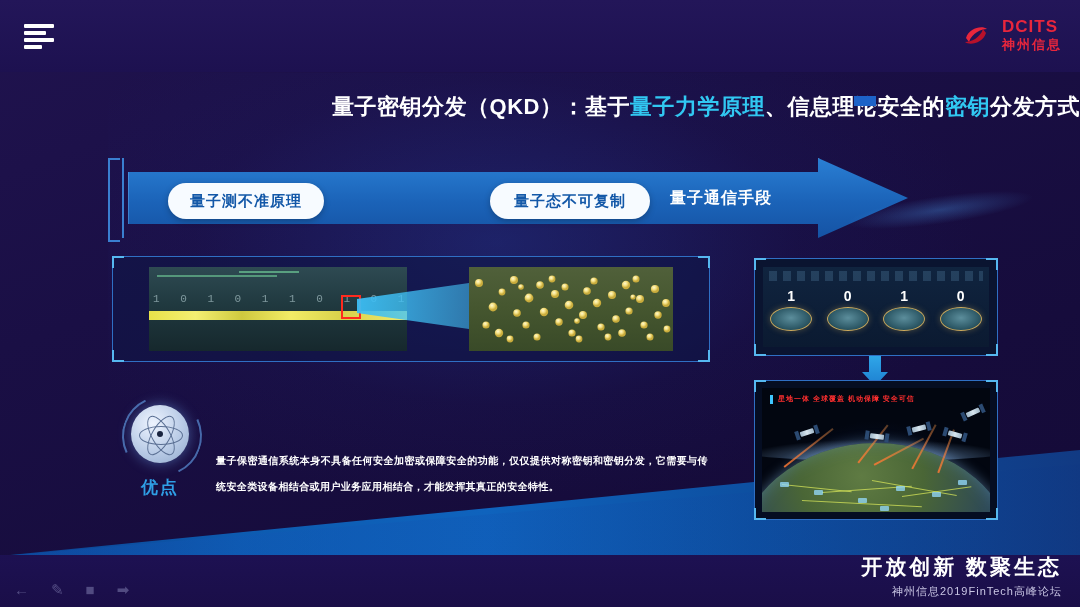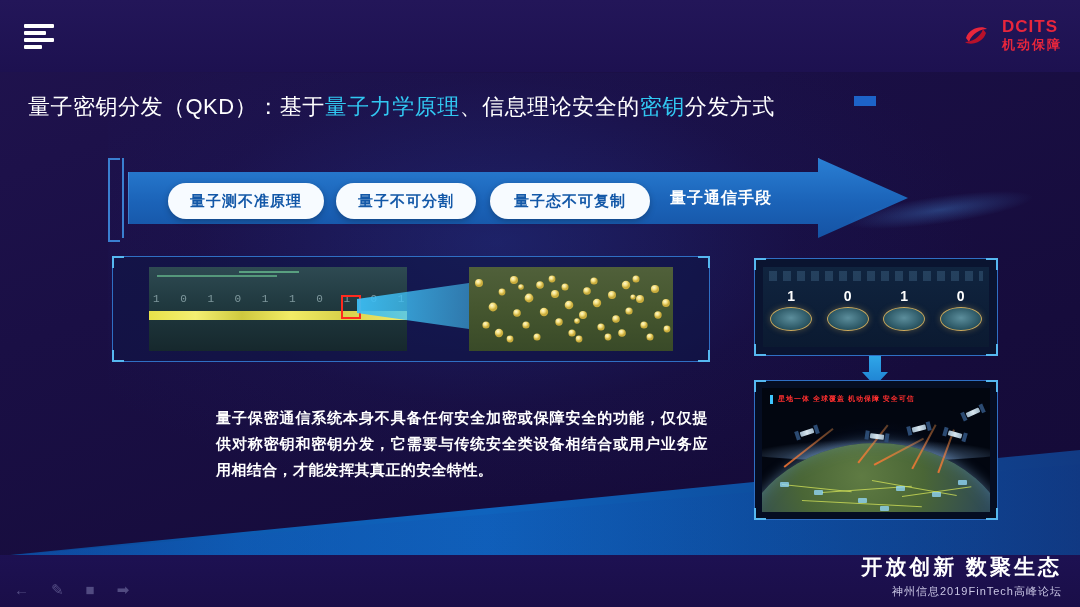--- a/index.html
+++ b/index.html
@@ -36,22 +36,22 @@
   .title-mark i:nth-child(4){top:21px;width:18px;}
   .page-title{position:absolute;left:38px;top:14px;color:#fff;font-size:34px;font-weight:bold;letter-spacing:2px;}
 
   .logo{position:absolute;right:18px;top:18px;display:flex;align-items:center;gap:7px;}
   .logo-mark{width:26px;height:26px;position:relative;}
   .logo-text{display:flex;flex-direction:column;line-height:1;margin-left:6px;}
   .logo-en{color:#e8263c;font-size:17px;font-weight:bold;letter-spacing:1px;}
   .logo-cn{color:#e8263c;font-size:13px;font-weight:bold;letter-spacing:2px;margin-top:3px;}
 
   
-  .subtitle{position:absolute;left:0;right:0;top:92px;text-align:left;
-    font-size:22px;font-weight:normal;color:#fff;letter-spacing:.5px;padding-left:28px;}
+  .subtitle{position:absolute;left:0;right:0;top:92px;text-align:right;
+    font-size:22px;font-weight:bold;color:#fff;letter-spacing:.5px;padding-left:28px;}
   .subtitle .hl{color:#31c8f2;}
 
   
   .band-wrap{position:absolute;left:108px;top:152px;width:800px;height:92px;}
   .band-tail{position:absolute;left:0;top:6px;width:10px;height:80px;
     border-left:2px solid #3a7fd0;border-top:2px solid #3a7fd0;border-bottom:2px solid #3a7fd0;}
   .band-tail2{position:absolute;left:14px;top:6px;width:0;height:80px;border-left:2px solid #3a7fd0;}
   .band-arrow{position:absolute;left:20px;top:6px;width:780px;height:80px;
     background:linear-gradient(180deg,#2a7fd4 0%,#1b63b8 55%,#1553a4 100%);
     clip-path:polygon(0 14px,690px 14px,690px 0,780px 40px,690px 80px,690px 66px,0 66px);}
@@ -141,21 +141,21 @@
     background:radial-gradient(circle at 38% 32%,#eef4ff 0%,#b9cbe6 55%,#8fa8cc 100%);
     box-shadow:0 0 14px rgba(120,180,255,.45);}
   .orb{position:absolute;left:50%;top:50%;width:42px;height:17px;margin-left:-21px;margin-top:-8.5px;
     border:1.6px solid #5a6f93;border-radius:50%;}
   .nucleus{position:absolute;left:50%;top:50%;width:6px;height:6px;margin:-3px 0 0 -3px;border-radius:50%;background:#1a2540;}
   .atom-label{position:absolute;left:0;top:80px;width:76px;text-align:center;
     color:#2f9fe6;font-size:17px;font-weight:bold;letter-spacing:2px;}
 
   
   .lead{position:absolute;left:216px;top:392px;color:#2fb3ef;font-size:19px;font-weight:bold;letter-spacing:1px;}
-  .body{position:absolute;left:216px;top:405px;width:492px;color:#fff;font-size:15px;font-weight:bold;
+  .body{position:absolute;left:216px;top:448px;width:492px;color:#fff;font-size:10px;font-weight:bold;
     line-height:26px;letter-spacing:.4px;text-align:justify;}
 
   
   .foot-main{position:absolute;right:18px;bottom:26px;color:#fff;font-size:21px;font-weight:bold;letter-spacing:3px;}
   .foot-sub{position:absolute;right:18px;bottom:8px;color:#c9c6e4;font-size:11px;letter-spacing:1px;}
   .tools{position:absolute;left:14px;bottom:10px;display:flex;gap:22px;align-items:center;opacity:.30;}
   .tools span{color:#cfd4ff;font-size:15px;line-height:1;}
 </style>
 </head>
 <body>
@@ -178,35 +178,34 @@
 
   <div class="logo">
     <div class="logo-mark">
       <svg width="26" height="26" viewBox="0 0 26 26">
         <path d="M3 16 C6 6,19 3,24 7 C18 7,9 11,6 20 Z" fill="#e8263c"></path>
         <path d="M23 11 C20 21,7 24,2 20 C8 20,17 16,20 7 Z" fill="#b8112a"></path>
       </svg>
     </div>
     <div class="logo-text">
       <span class="logo-en">DCITS</span>
-      <span class="logo-cn">机动保障</span>
+      <span class="logo-cn">神州信息</span>
     </div>
   </div>
 
   <div class="subtitle">
     <span>量子密钥分发（QKD）：基于</span><span class="hl">量子力学原理</span><span>、信息理论安全的</span><span class="hl">密钥</span><span>分发方式</span>
   </div>
 
   <div class="band-wrap">
     <div class="band-tail"></div>
     <div class="band-tail2"></div>
     <div class="band-arrow"></div>
     <div class="band-outline"></div>
     <div class="pill p1">量子测不准原理</div>
-    <div class="pill p2">量子不可分割</div>
     <div class="pill p3">量子态不可复制</div>
     <div class="band-label">量子通信手段</div>
   </div>
   <div class="qkd-streak"></div>
 
   <div class="panel left-panel">
     <span class="corner tl"></span>
     <span class="corner tr"></span>
     <span class="corner bl"></span>
     <span class="corner br"></span>
@@ -343,20 +342,30 @@
       <div class="node" style="left:18px;top:94px;"></div>
       <div class="node" style="left:52px;top:102px;"></div>
       <div class="node" style="left:96px;top:110px;"></div>
       <div class="node" style="left:134px;top:98px;"></div>
       <div class="node" style="left:170px;top:104px;"></div>
       <div class="node" style="left:196px;top:92px;"></div>
       <div class="node" style="left:118px;top:118px;"></div>
     </div>
   </div>
 
+  <div class="atom-wrap">
+    <div class="atom-ring"></div>
+    <div class="atom-disc">
+      <div class="orb" style="transform:rotate(0deg);"></div>
+      <div class="orb" style="transform:rotate(60deg);"></div>
+      <div class="orb" style="transform:rotate(120deg);"></div>
+      <div class="nucleus"></div>
+    </div>
+    <div class="atom-label">优点</div>
+  </div>
 
   <div class="body">量子保密通信系统本身不具备任何安全加密或保障安全的功能，仅仅提供对称密钥和密钥分发，它需要与传统安全类设备相结合或用户业务应用相结合，才能发挥其真正的安全特性。</div>
 
   <div class="foot-main">开放创新 数聚生态</div>
   <div class="foot-sub">神州信息2019FinTech高峰论坛</div>
 
   <div class="tools">
     <span>←</span>
     <span>✎</span>
     <span>■</span>

